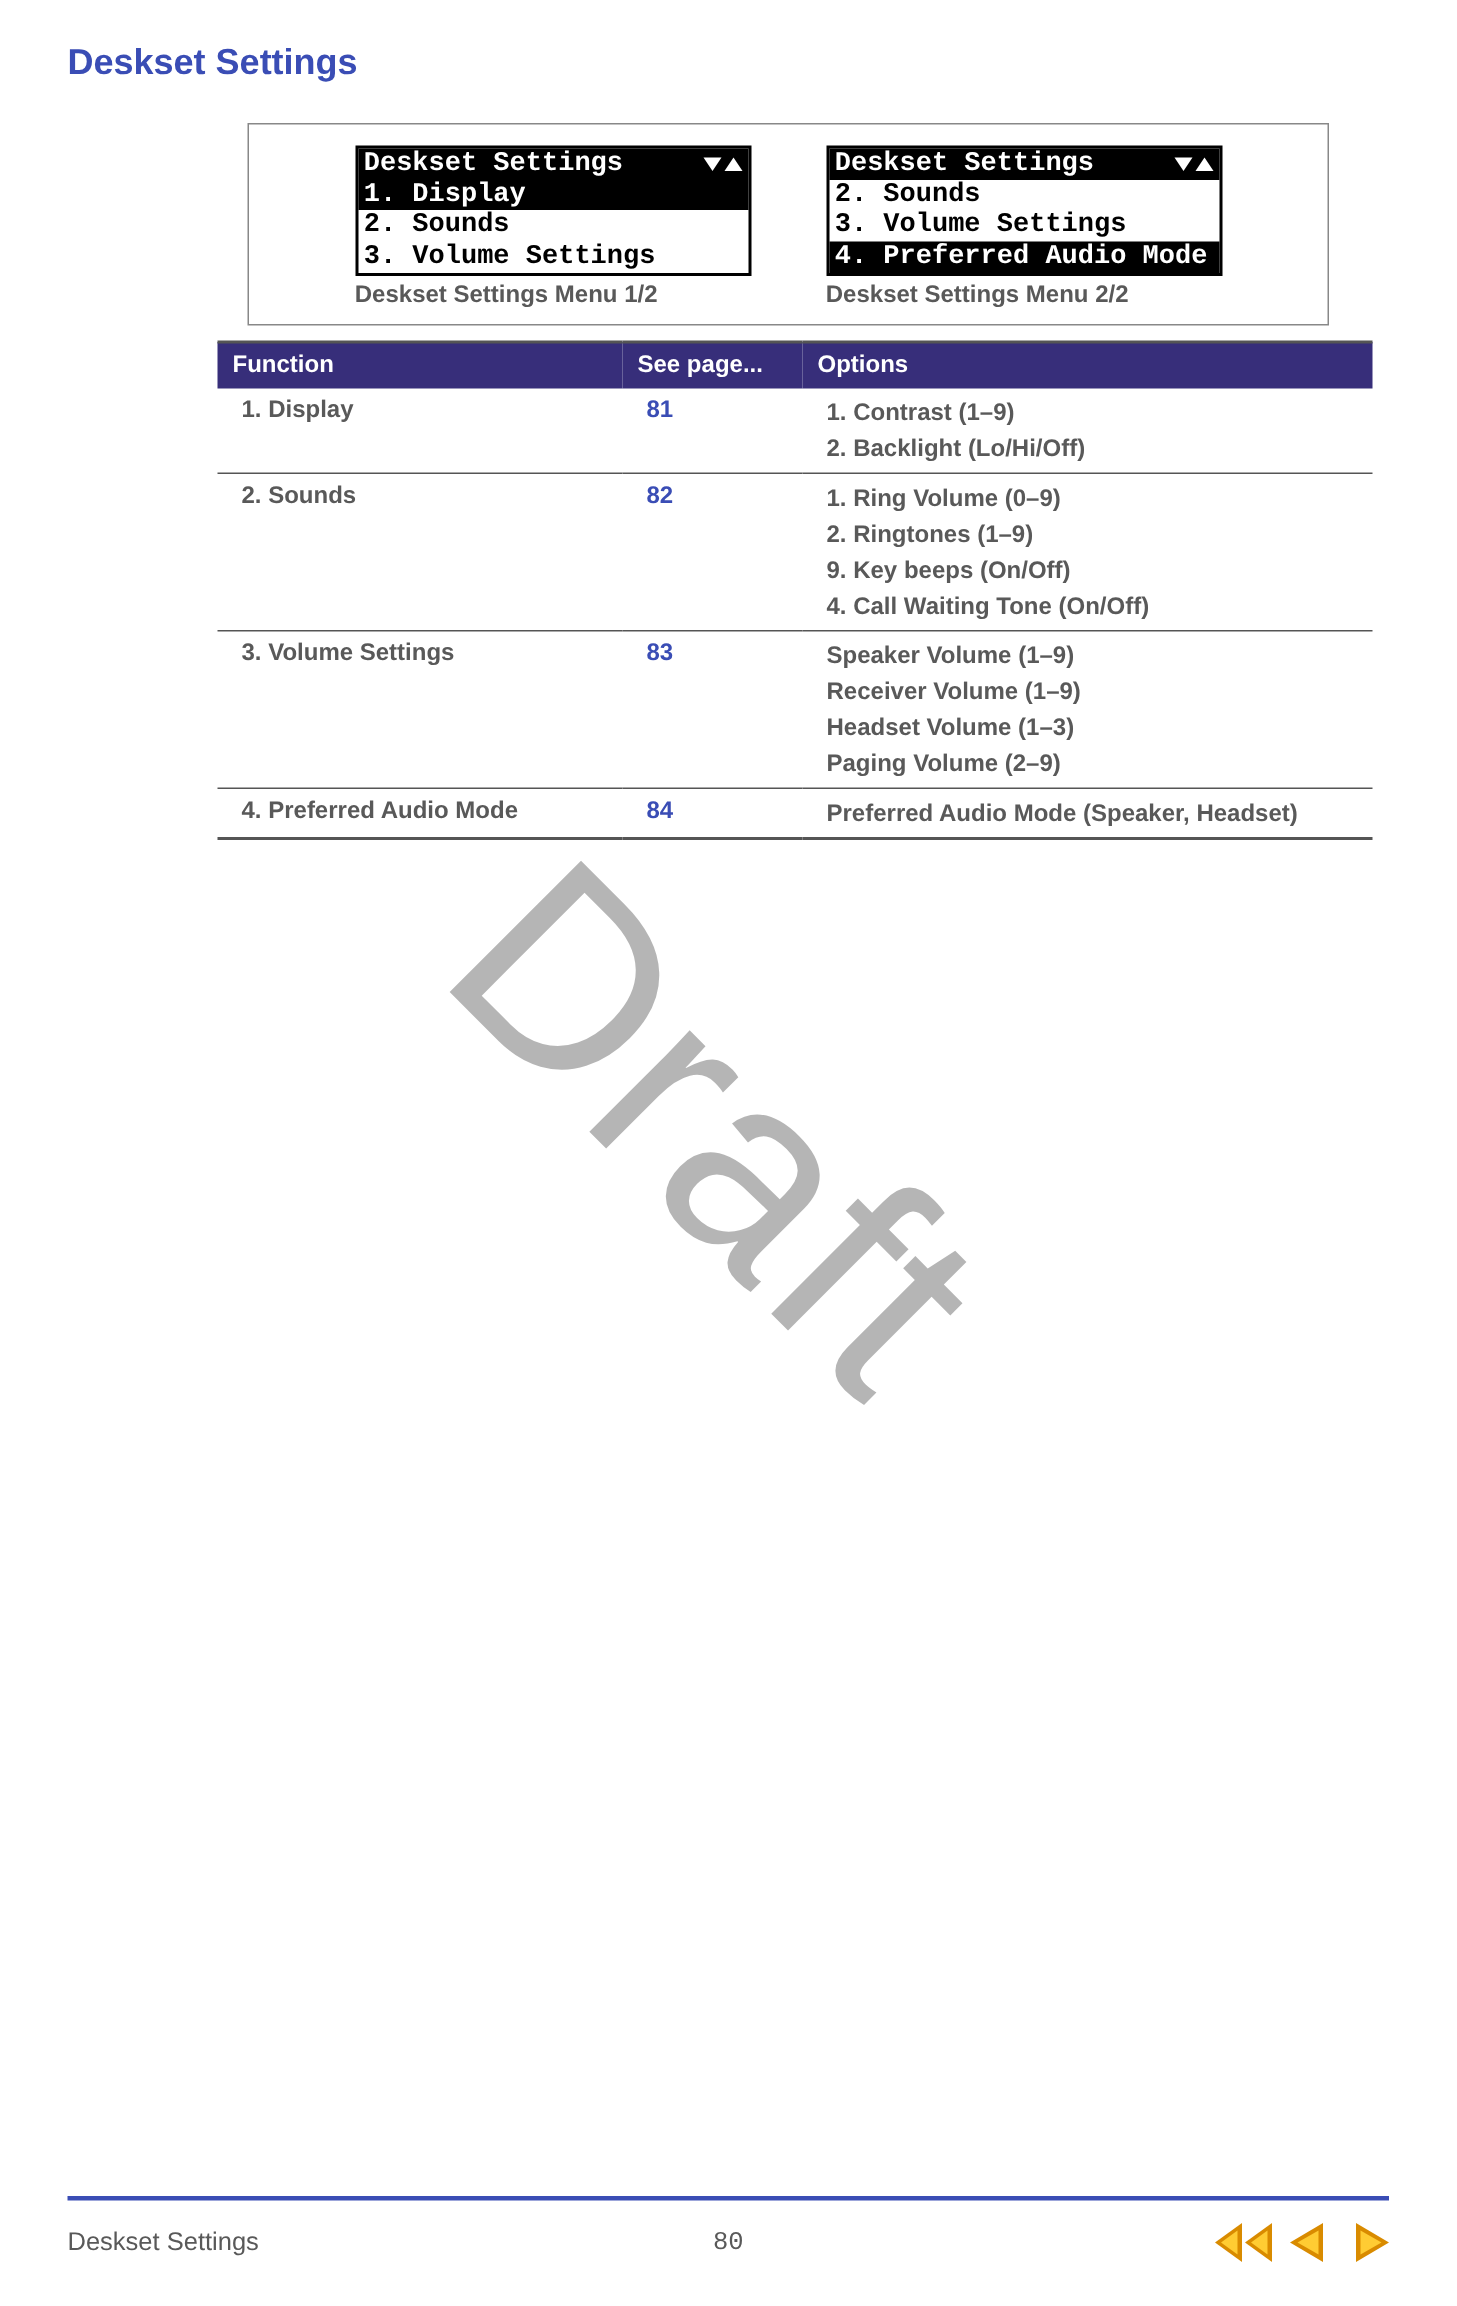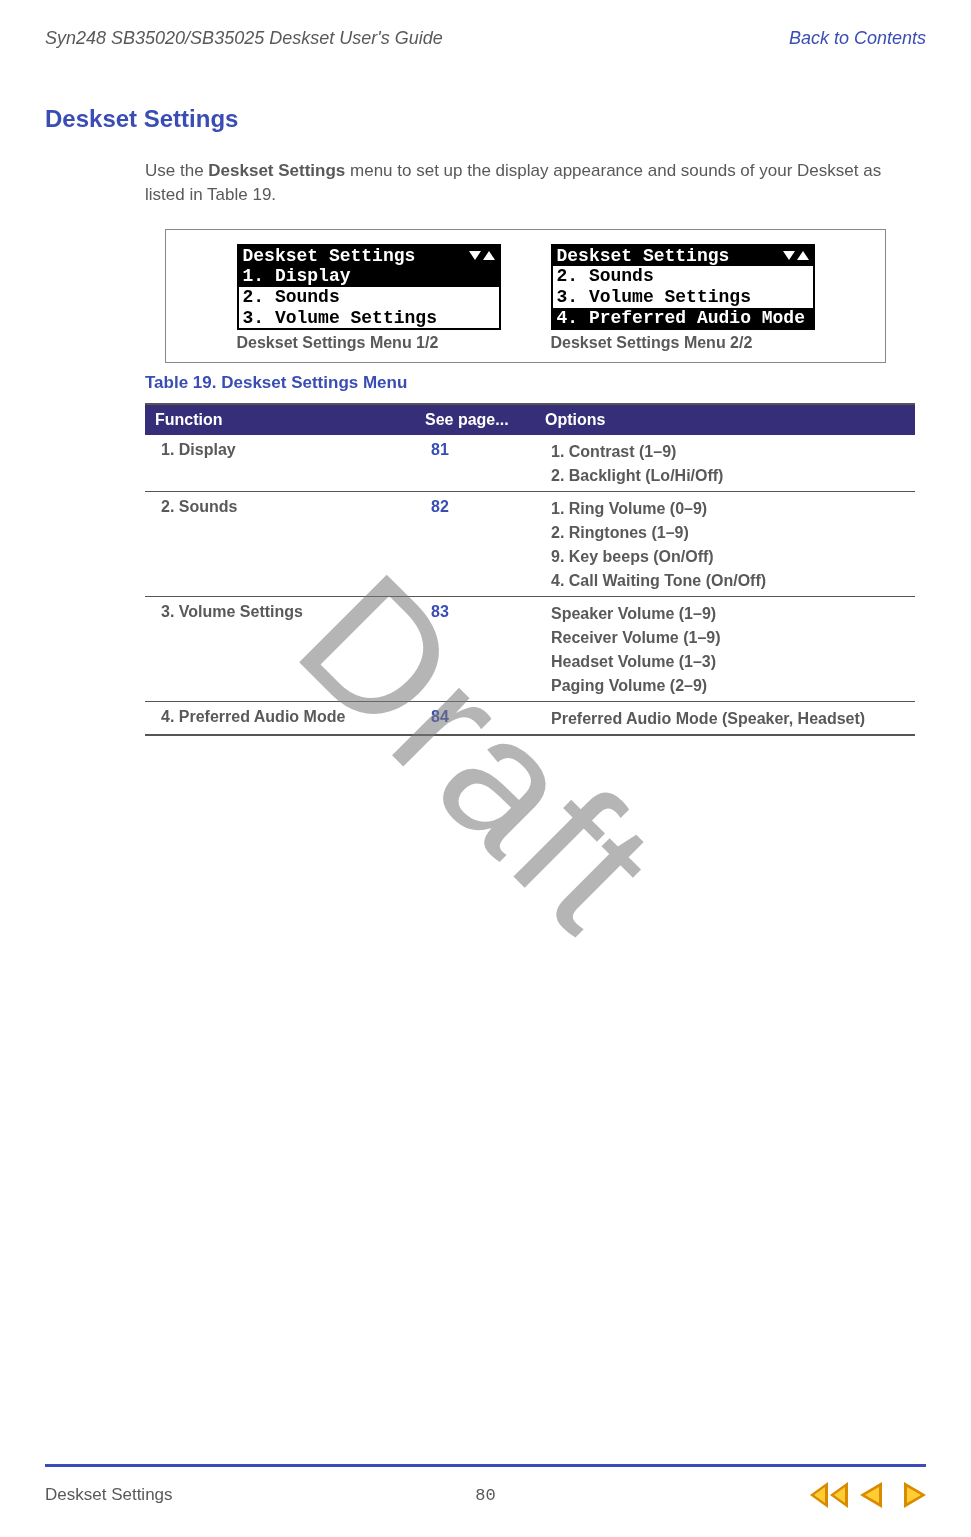--- a/index.html
+++ b/index.html
@@ -190,30 +190,23 @@
   .tri.right-i{border-top:8px solid transparent;border-bottom:8px solid transparent;border-left:14px solid #ffcc33;right:5px;}
   .dbl{display:flex;}
   .dbl .nav-btn{width:20px;}
   .dbl .nav-btn .tri.left-o{border-right-width:18px;}
   .dbl .nav-btn .tri.left-i{border-right-width:11px;left:4px;}
 </style>
 </head>
 <body>
 
 <div class="page">
-  <div class="header-row">
-    <span>Syn248 SB35020/SB35025 Deskset User's Guide</span>
-    <a class="header-right">Back to Contents</a>
-  </div>
 
   <div class="h1">Deskset Settings</div>
 
-  <div class="body-text">
-    <span>Use the </span><b>Deskset Settings</b><span> menu to set up the display appearance and sounds of your Deskset as listed in Table 19.</span>
-  </div>
 
   <div class="figure-box">
     <div class="figure-inner">
       <div>
         <div class="lcd">
           <div class="row inv"><span class="txt">Deskset Settings</span><span class="arrows"><span class="down"></span><span class="up"></span></span></div>
           <div class="row inv"><span class="txt">1. Display</span></div>
           <div class="row"><span class="txt">2. Sounds</span></div>
           <div class="row"><span class="txt">3. Volume Settings</span></div>
         </div>
@@ -225,21 +218,20 @@
           <div class="row"><span class="txt">2. Sounds</span></div>
           <div class="row"><span class="txt">3. Volume Settings</span></div>
           <div class="row inv"><span class="txt">4. Preferred Audio Mode</span></div>
         </div>
         <div class="lcd-caption">Deskset Settings Menu 2/2</div>
       </div>
     </div>
   </div>
 
 
-  <div class="table-caption">Table 19.   Deskset Settings Menu</div>
 
   <table class="settings">
     <thead>
       <tr>
         <th>Function</th>
         <th>See page...</th>
         <th>Options</th>
       </tr>
     </thead>
     <tbody>

